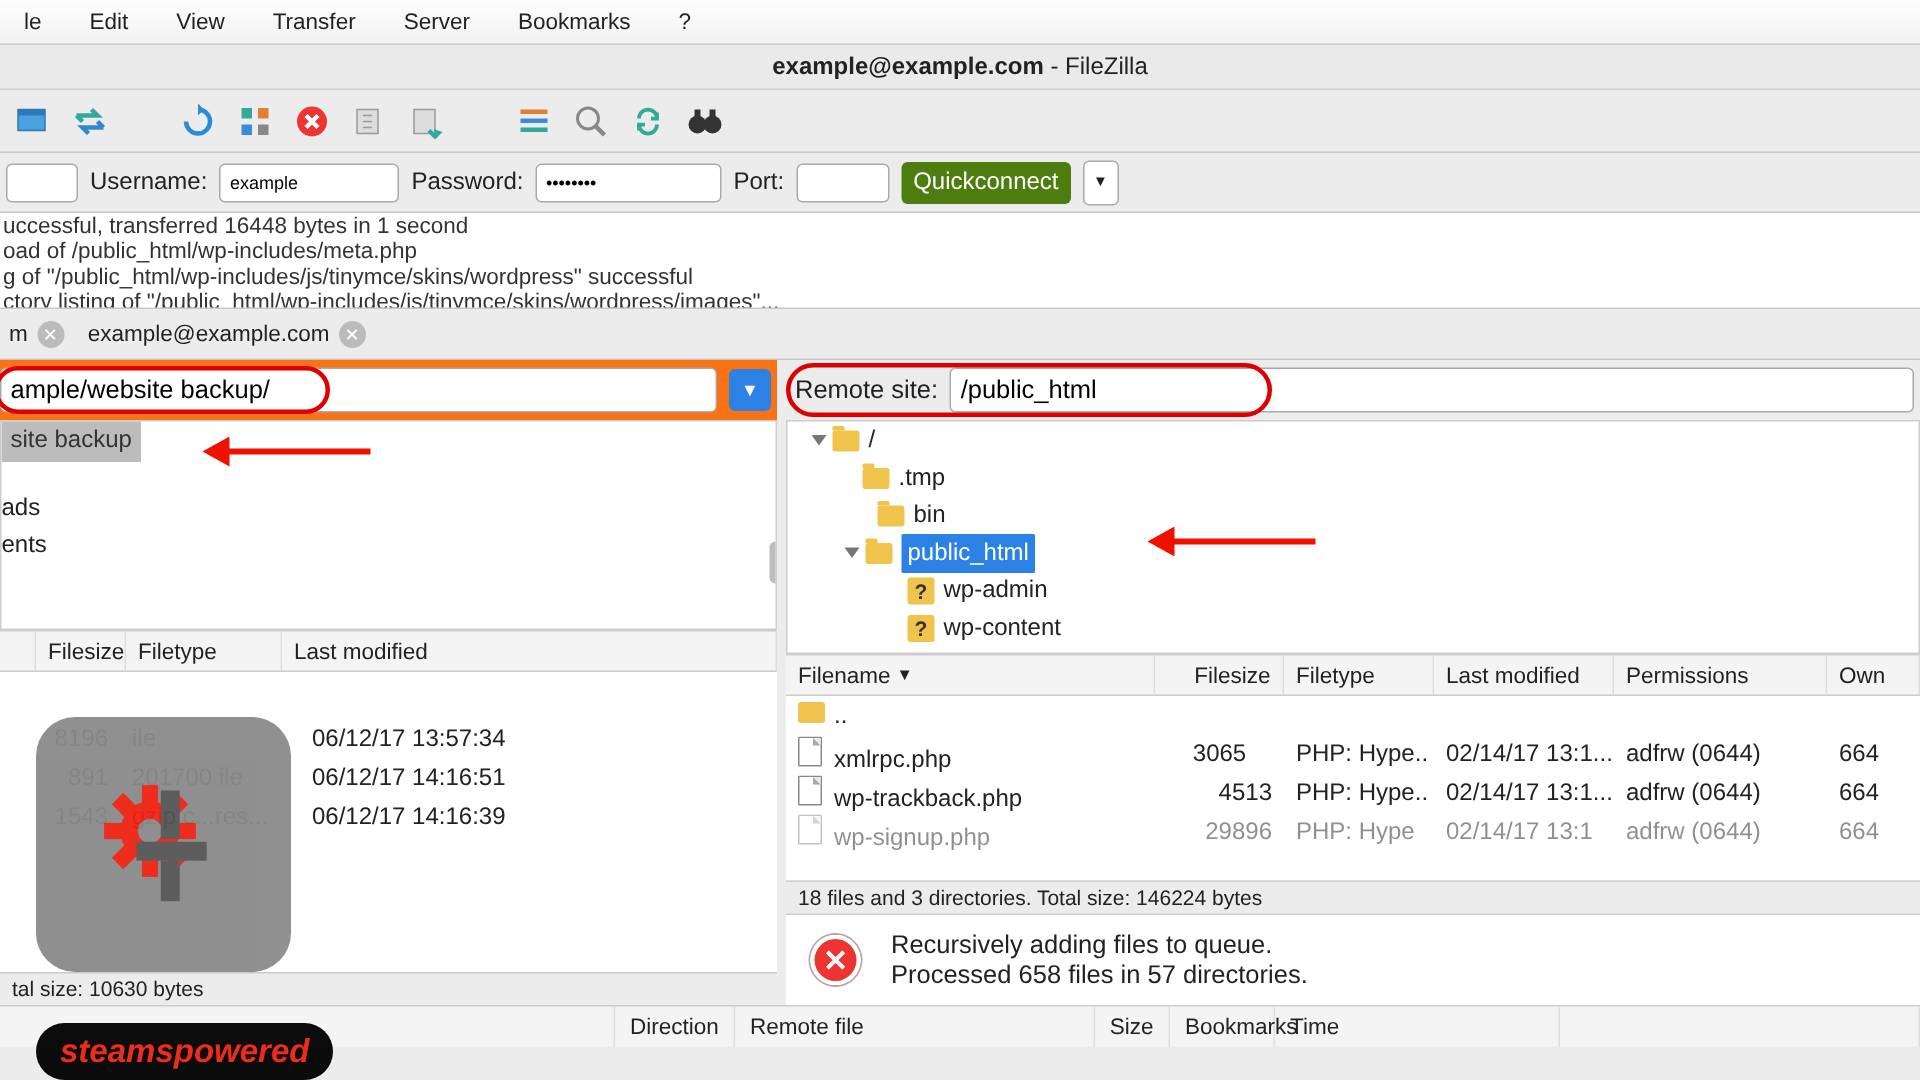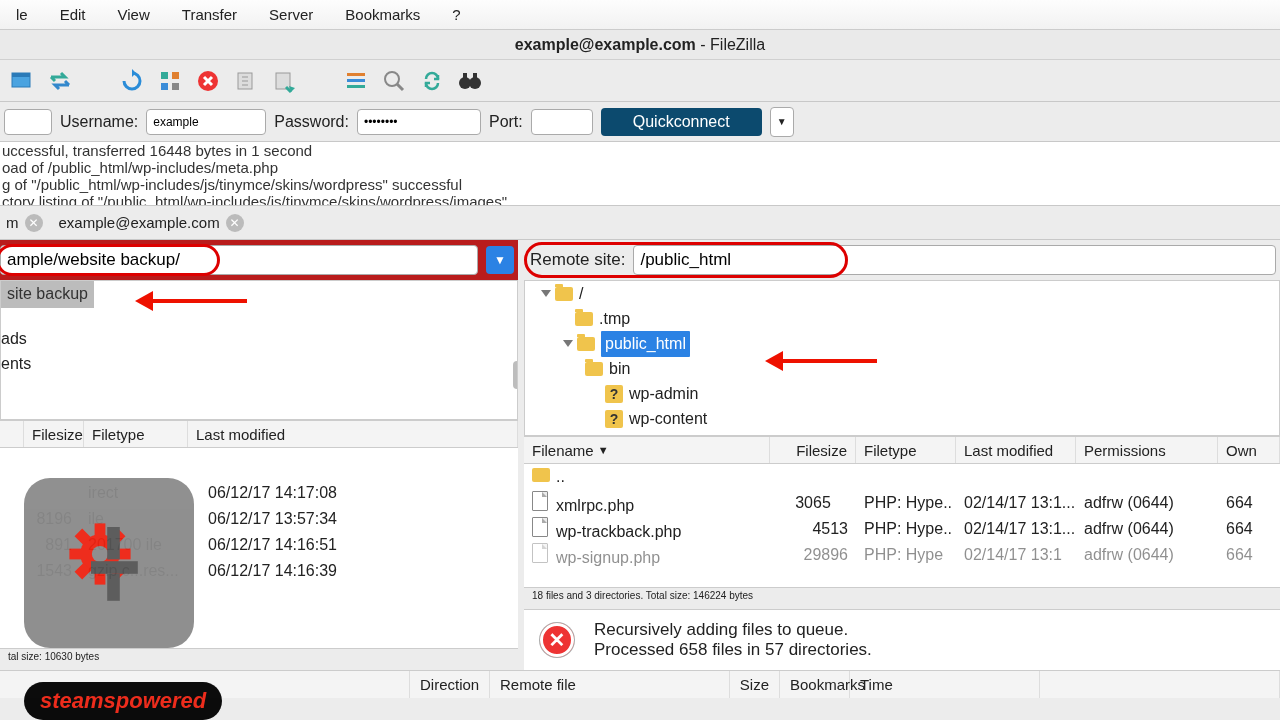--- a/index.html
+++ b/index.html
@@ -7,28 +7,28 @@
 .menubar { height: 30px; background: linear-gradient(#fdfdfd,#f2f2f2); border-bottom: 1px solid #ccc; display: flex; align-items: center; padding-left: 0; }
 .menubar span { padding: 4px 16px; cursor: default; }
 .titlebar { height: 30px; background: #eaeaea; border-bottom: 1px solid #d0d0d0; display: flex; align-items: center; justify-content: center; font-size: 16px; }
 .titlebar b { font-weight: 600; }
 .toolbar { height: 42px; background: #ececec; border-bottom: 1px solid #c8c8c8; display: flex; align-items: center; gap: 10px; padding: 0 8px; }
 .toolbar .tb-sep { width: 24px; }
 .tb-icon { width: 28px; height: 28px; display: flex; align-items: center; justify-content: center; }
 .quickbar { height: 40px; background: #ececec; border-bottom: 1px solid #c8c8c8; display: flex; align-items: center; gap: 8px; padding: 0 4px; }
 .quickbar label { font-size: 16px; }
 .quickbar input { height: 26px; border: 1px solid #aaa; border-radius: 4px; padding: 0 6px; font-size: 12px; background: #fff; }
-.qc-btn { background: #0c4a6e; color: #fff; border: none; border-radius: 4px; padding: 5px 32px; font-size: 16px; }
+.qc-btn { background: #4d7c0f; color: #fff; border: none; border-radius: 4px; padding: 5px 8px; font-size: 16px; }
 .qc-drop { width: 24px; height: 30px; border: 1px solid #aaa; border-radius: 4px; background: #fff; display:flex;align-items:center;justify-content:center;font-size:10px;}
 .log { height: 64px; background: #fff; border-bottom: 1px solid #c8c8c8; font-size: 15px; line-height: 17px; padding: 0 2px; overflow: hidden; color:#333;}
 .tabbar { height: 34px; background: #ececec; border-bottom: 1px solid #c8c8c8; display: flex; align-items: center; padding-left: 0; }
 .tab { display: flex; align-items: center; gap: 6px; padding: 4px 10px 4px 6px; border-radius: 4px; }
 .tab .x { width:18px;height:18px;border-radius:50%;background:#bbb;color:#fff;display:flex;align-items:center;justify-content:center;font-size:12px;}
 .panes { display: flex; height: 430px; }
-.left-pane { width: 524px; border-right: 6px solid #ececec; background:#b91c1c; display:flex; flex-direction:column;}
+.left-pane { width: 524px; border-right: 6px solid #ececec; background:#f97316; display:flex; flex-direction:column;}
 .right-pane { flex: 1; background:#ececec; display:flex; flex-direction:column;}
 .siterow { height: 40px; display:flex; align-items:center; padding: 4px 4px 4px 0; gap:8px; position:relative;}
 .site-input { flex:1; height:30px; border:1px solid #aaa; border-radius:4px; padding:0 6px; font-size:17px; background:#fff;}
 .red-oval { position:absolute; border:3px solid #d00; border-radius:20px; pointer-events:none;}
 .site-drop { width:28px; height:28px; background:#2b82e4; border-radius:4px; display:flex; align-items:center; justify-content:center; color:#fff; font-size:12px;}
 .tree { background:#fff; border:1px solid #ccc; overflow:hidden; font-size:16px; line-height:24px; position:relative;}
 .tree .row { display:flex; align-items:center; height:25px; }
 .folder-icon { width:18px; height:14px; background:#f0c44c; border-radius:2px; display:inline-block; margin-right:6px; position:relative;}
 .folder-icon::before { content:''; position:absolute; top:-3px; left:0; width:8px; height:3px; background:#f0c44c; border-radius:1px 1px 0 0;}
 .q-icon { width:18px; height:18px; background:#f0c44c; border-radius:2px; display:inline-flex; align-items:center; justify-content:center; margin-right:6px; font-weight:bold; color:#333; font-size:14px;}
@@ -37,21 +37,21 @@
 .hl-grey { background:#bcbcbc; color:#333; padding:2px 6px; }
 .arrow-red { position:absolute; height:4px; background:#e10; }
 .arrow-red::before { content:''; position:absolute; left:-16px; top:-8px; border-top:10px solid transparent; border-bottom:10px solid transparent; border-right:18px solid #e10;}
 .listhdr { height:28px; background:#f4f4f4; border-top:1px solid #ccc; border-bottom:1px solid #ccc; display:flex; align-items:center; font-size:15px;}
 .listhdr > div { padding:0 8px; border-right:1px solid #ddd; height:100%; display:flex; align-items:center; gap:4px;}
 .filelist { background:#fff; flex:1; overflow:hidden; font-size:16px;}
 .filelist .frow { display:flex; height:26px; align-items:center;}
 .filelist .frow > div { padding:0 8px; white-space:nowrap; overflow:hidden;}
 .file-icon { width:16px; height:20px; background:#fff; border:1px solid #888; border-radius:1px; display:inline-block; margin-right:8px; position:relative;}
 .file-icon::before{content:'';position:absolute;top:0;right:0;border-top:5px solid #ececec;border-left:5px solid #aaa;}
-.statusline { height:22px; background:#ececec; border-top:1px solid #ccc; padding:2px 8px; font-size:10px;}
+.statusline { height:22px; background:#ececec; border-top:1px solid #ccc; padding:2px 8px; font-size:14px;}
 .queuemsg { background:#fff; border-top:1px solid #ccc; padding:10px 16px; display:flex; gap:20px; align-items:center; font-size:17px;}
 .x-circle { width:34px; height:34px; border-radius:50%; background:#e33; display:flex; align-items:center; justify-content:center; color:#fff; font-size:20px; font-weight:bold; box-shadow:inset 0 0 0 3px #fff, 0 0 0 1px #aaa;}
 .queuehdr { height:28px; background:#f4f4f4; border-top:1px solid #ccc; display:flex; align-items:center; font-size:15px;}
 .queuehdr > div { padding:0 10px; border-right:1px solid #ddd; height:100%; display:flex; align-items:center;}
 .watermark { position:absolute; left:24px; top:478px; width:190px; height:230px; pointer-events:none; opacity:0.95;}
 .wm-box { width:170px; height:170px; background:#8a8a8a; border-radius:26px; position:relative; display:flex; align-items:center; justify-content:center;}
 .wm-pill { position:absolute; bottom:-12px; left:0; background:#000; border-radius:22px; padding:6px 16px; color:#e21; font-weight:800; font-size:22px; font-style:italic;}
 .gear { width:90px; height:90px; position:relative;}
 .resizer-nub { position:absolute; right:-4px; top:80px; width:8px; height:28px; background:#bdbdbd; border-radius:4px;}
 </style>
@@ -199,25 +199,20 @@
     </div>
     <div class="listhdr">
       <div style="width:24px"></div>
       <div style="width:60px">Filesize</div>
       <div style="width:104px">Filetype</div>
       <div style="flex:1">Last modified</div>
     </div>
     <div class="filelist" style="height:172px; position:relative;">
       <div style="height:32px"></div>
       <div class="frow">
-          <div style="width:80px;text-align:right"></div>
-          <div style="width:120px">irect</div>
-          <div>06/12/17 14:17:08</div>
-        </div>
-      <div class="frow">
           <div style="width:80px;text-align:right">8196</div>
           <div style="width:120px">ile</div>
           <div>06/12/17 13:57:34</div>
         </div>
       <div class="frow">
           <div style="width:80px;text-align:right">891</div>
           <div style="width:120px">201700 ile</div>
           <div>06/12/17 14:16:51</div>
         </div>
       <div class="frow">
@@ -238,28 +233,28 @@
     <div class="tree" style="height:156px;">
       <div class="row" style="padding-left:16px;">
           <span class="tri"></span>
           <span class="folder-icon"></span>
           <span>/</span>
         </div>
       <div class="row" style="padding-left:50px;">
           <span class="folder-icon"></span>
           <span>.tmp</span>
         </div>
+      <div class="row" style="padding-left:60px;">
+          <span class="folder-icon"></span>
+          <span>bin</span>
+        </div>
       <div class="row" style="padding-left:38px;">
           <span class="tri"></span>
           <span class="folder-icon"></span>
           <span class="sel">public_html</span>
-        </div>
-      <div class="row" style="padding-left:60px;">
-          <span class="folder-icon"></span>
-          <span>bin</span>
         </div>
       <div class="row" style="padding-left:80px;">
           <span class="q-icon">?</span>
           <span>wp-admin</span>
         </div>
       <div class="row" style="padding-left:80px;">
           <span class="q-icon">?</span>
           <span>wp-content</span>
         </div>
       <div class="row" style="padding-left:80px;opacity:.6">

